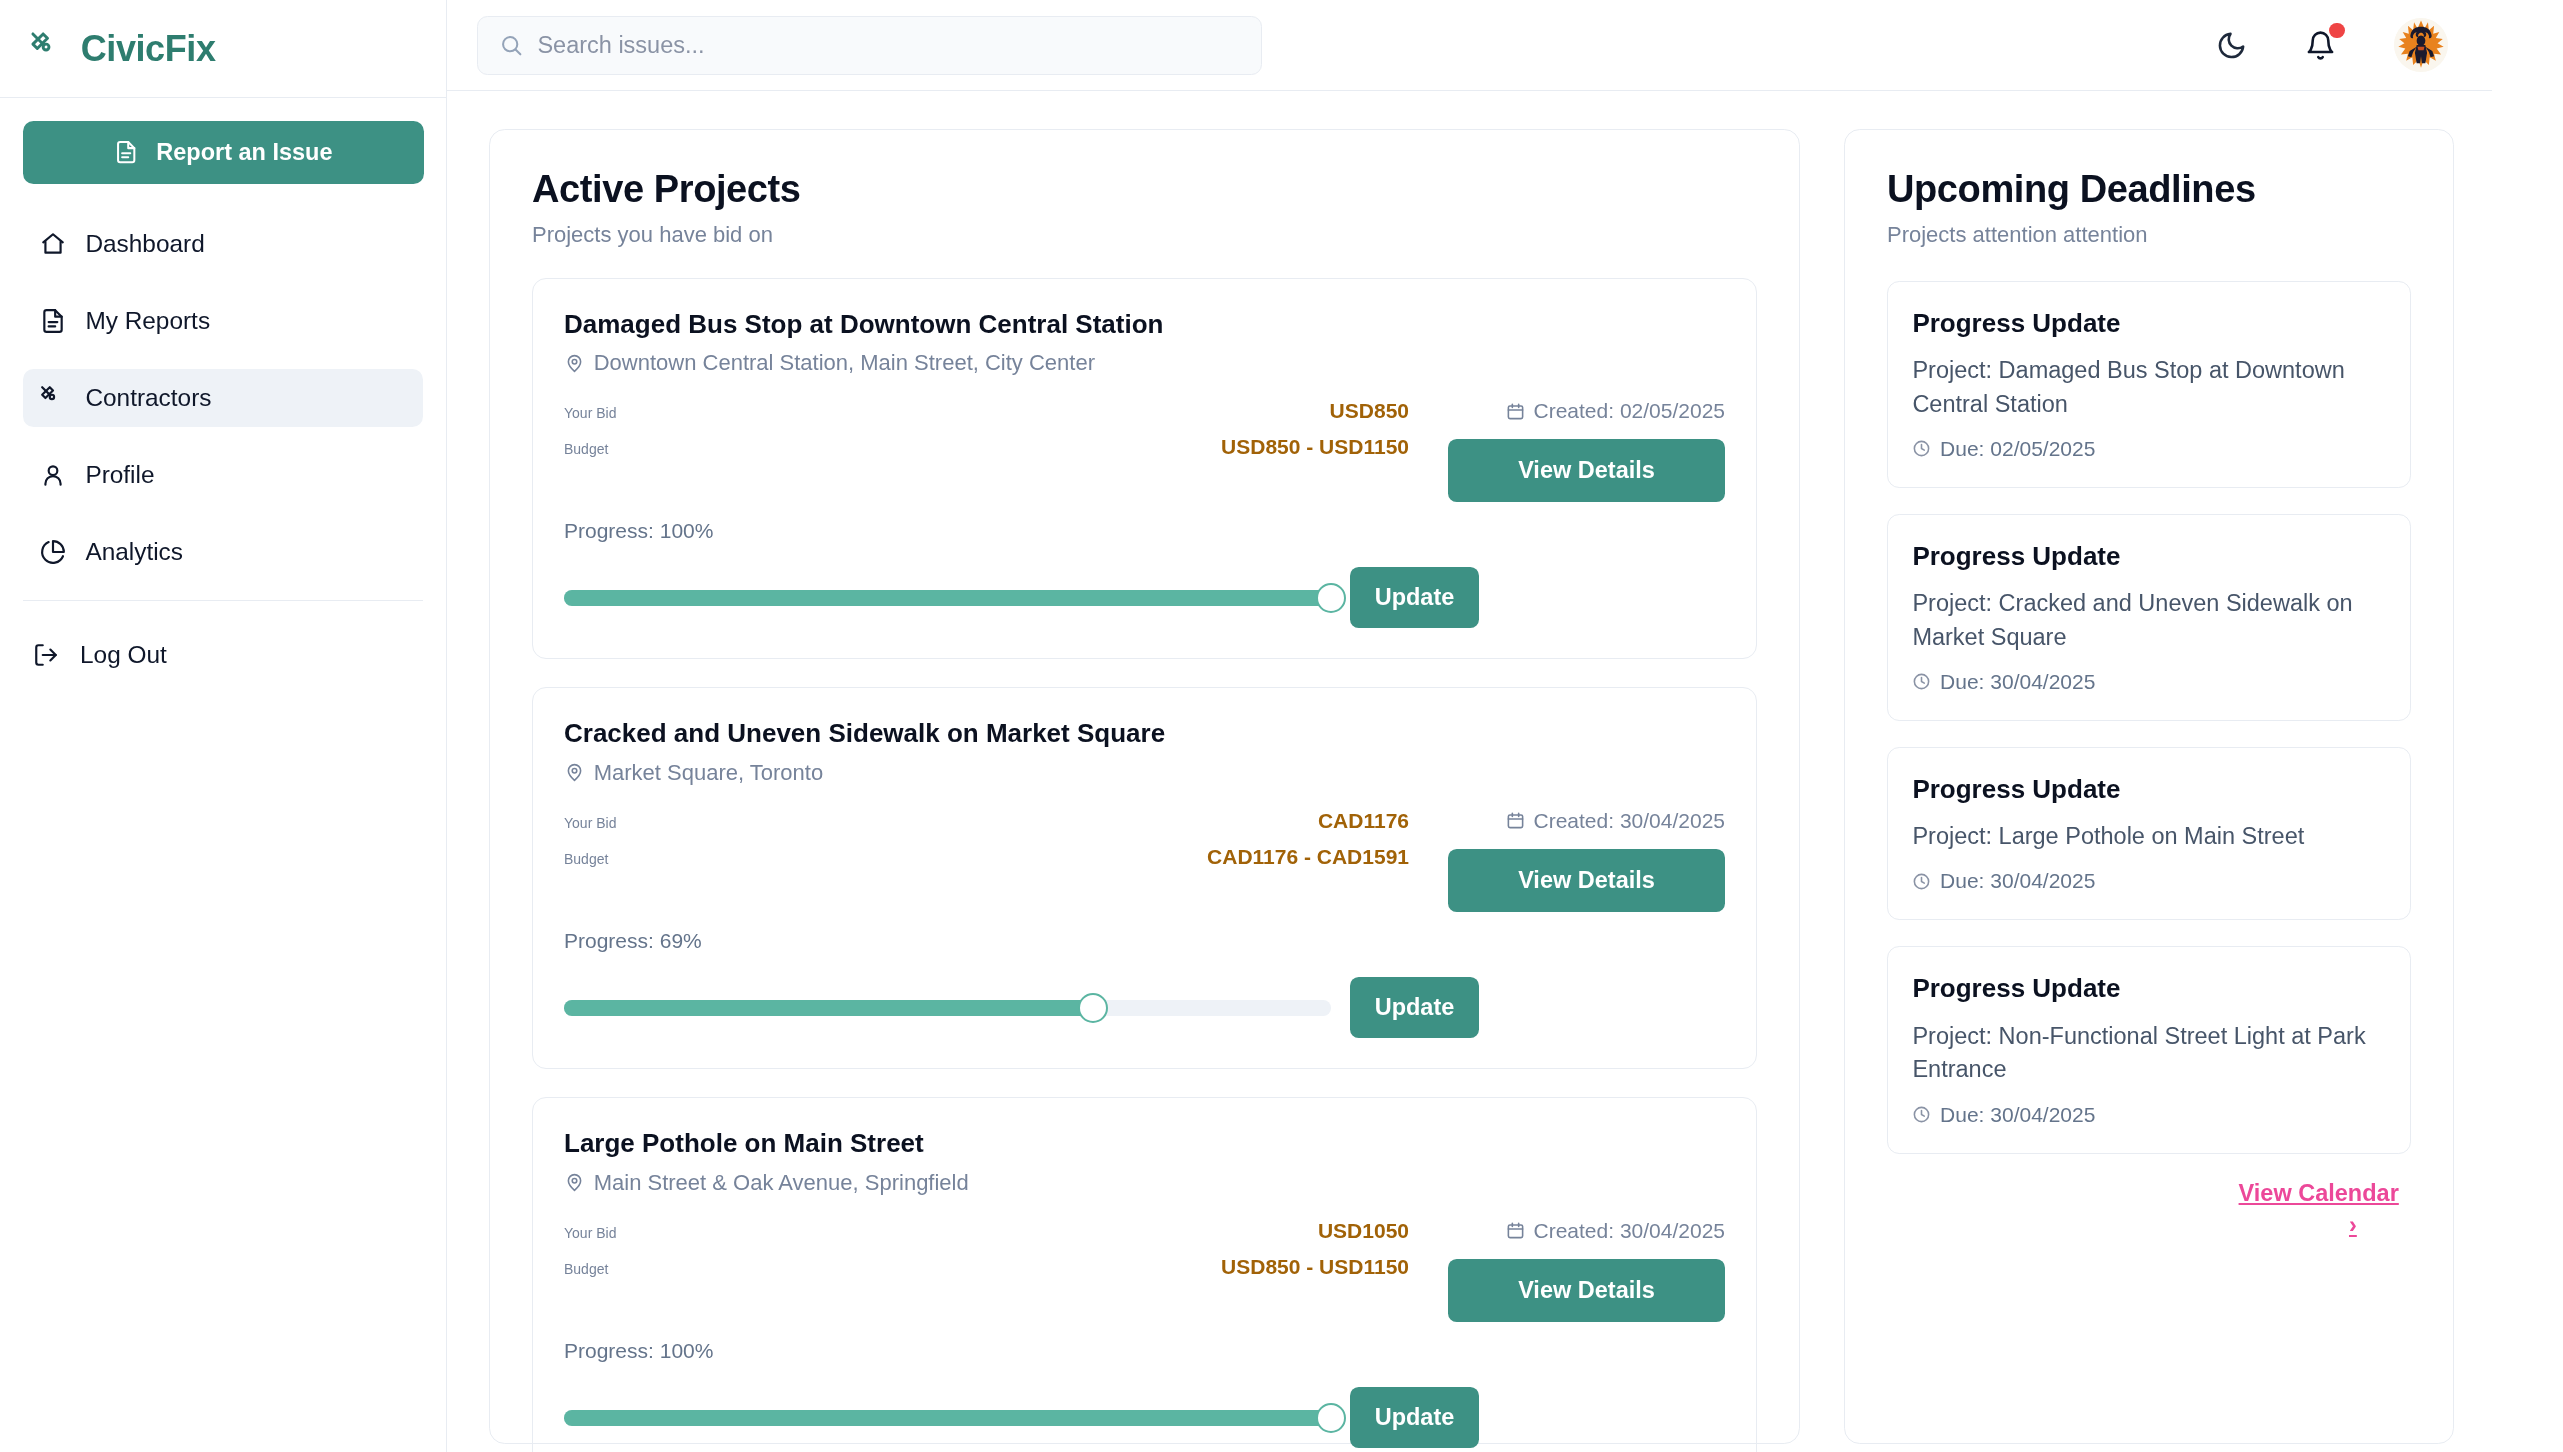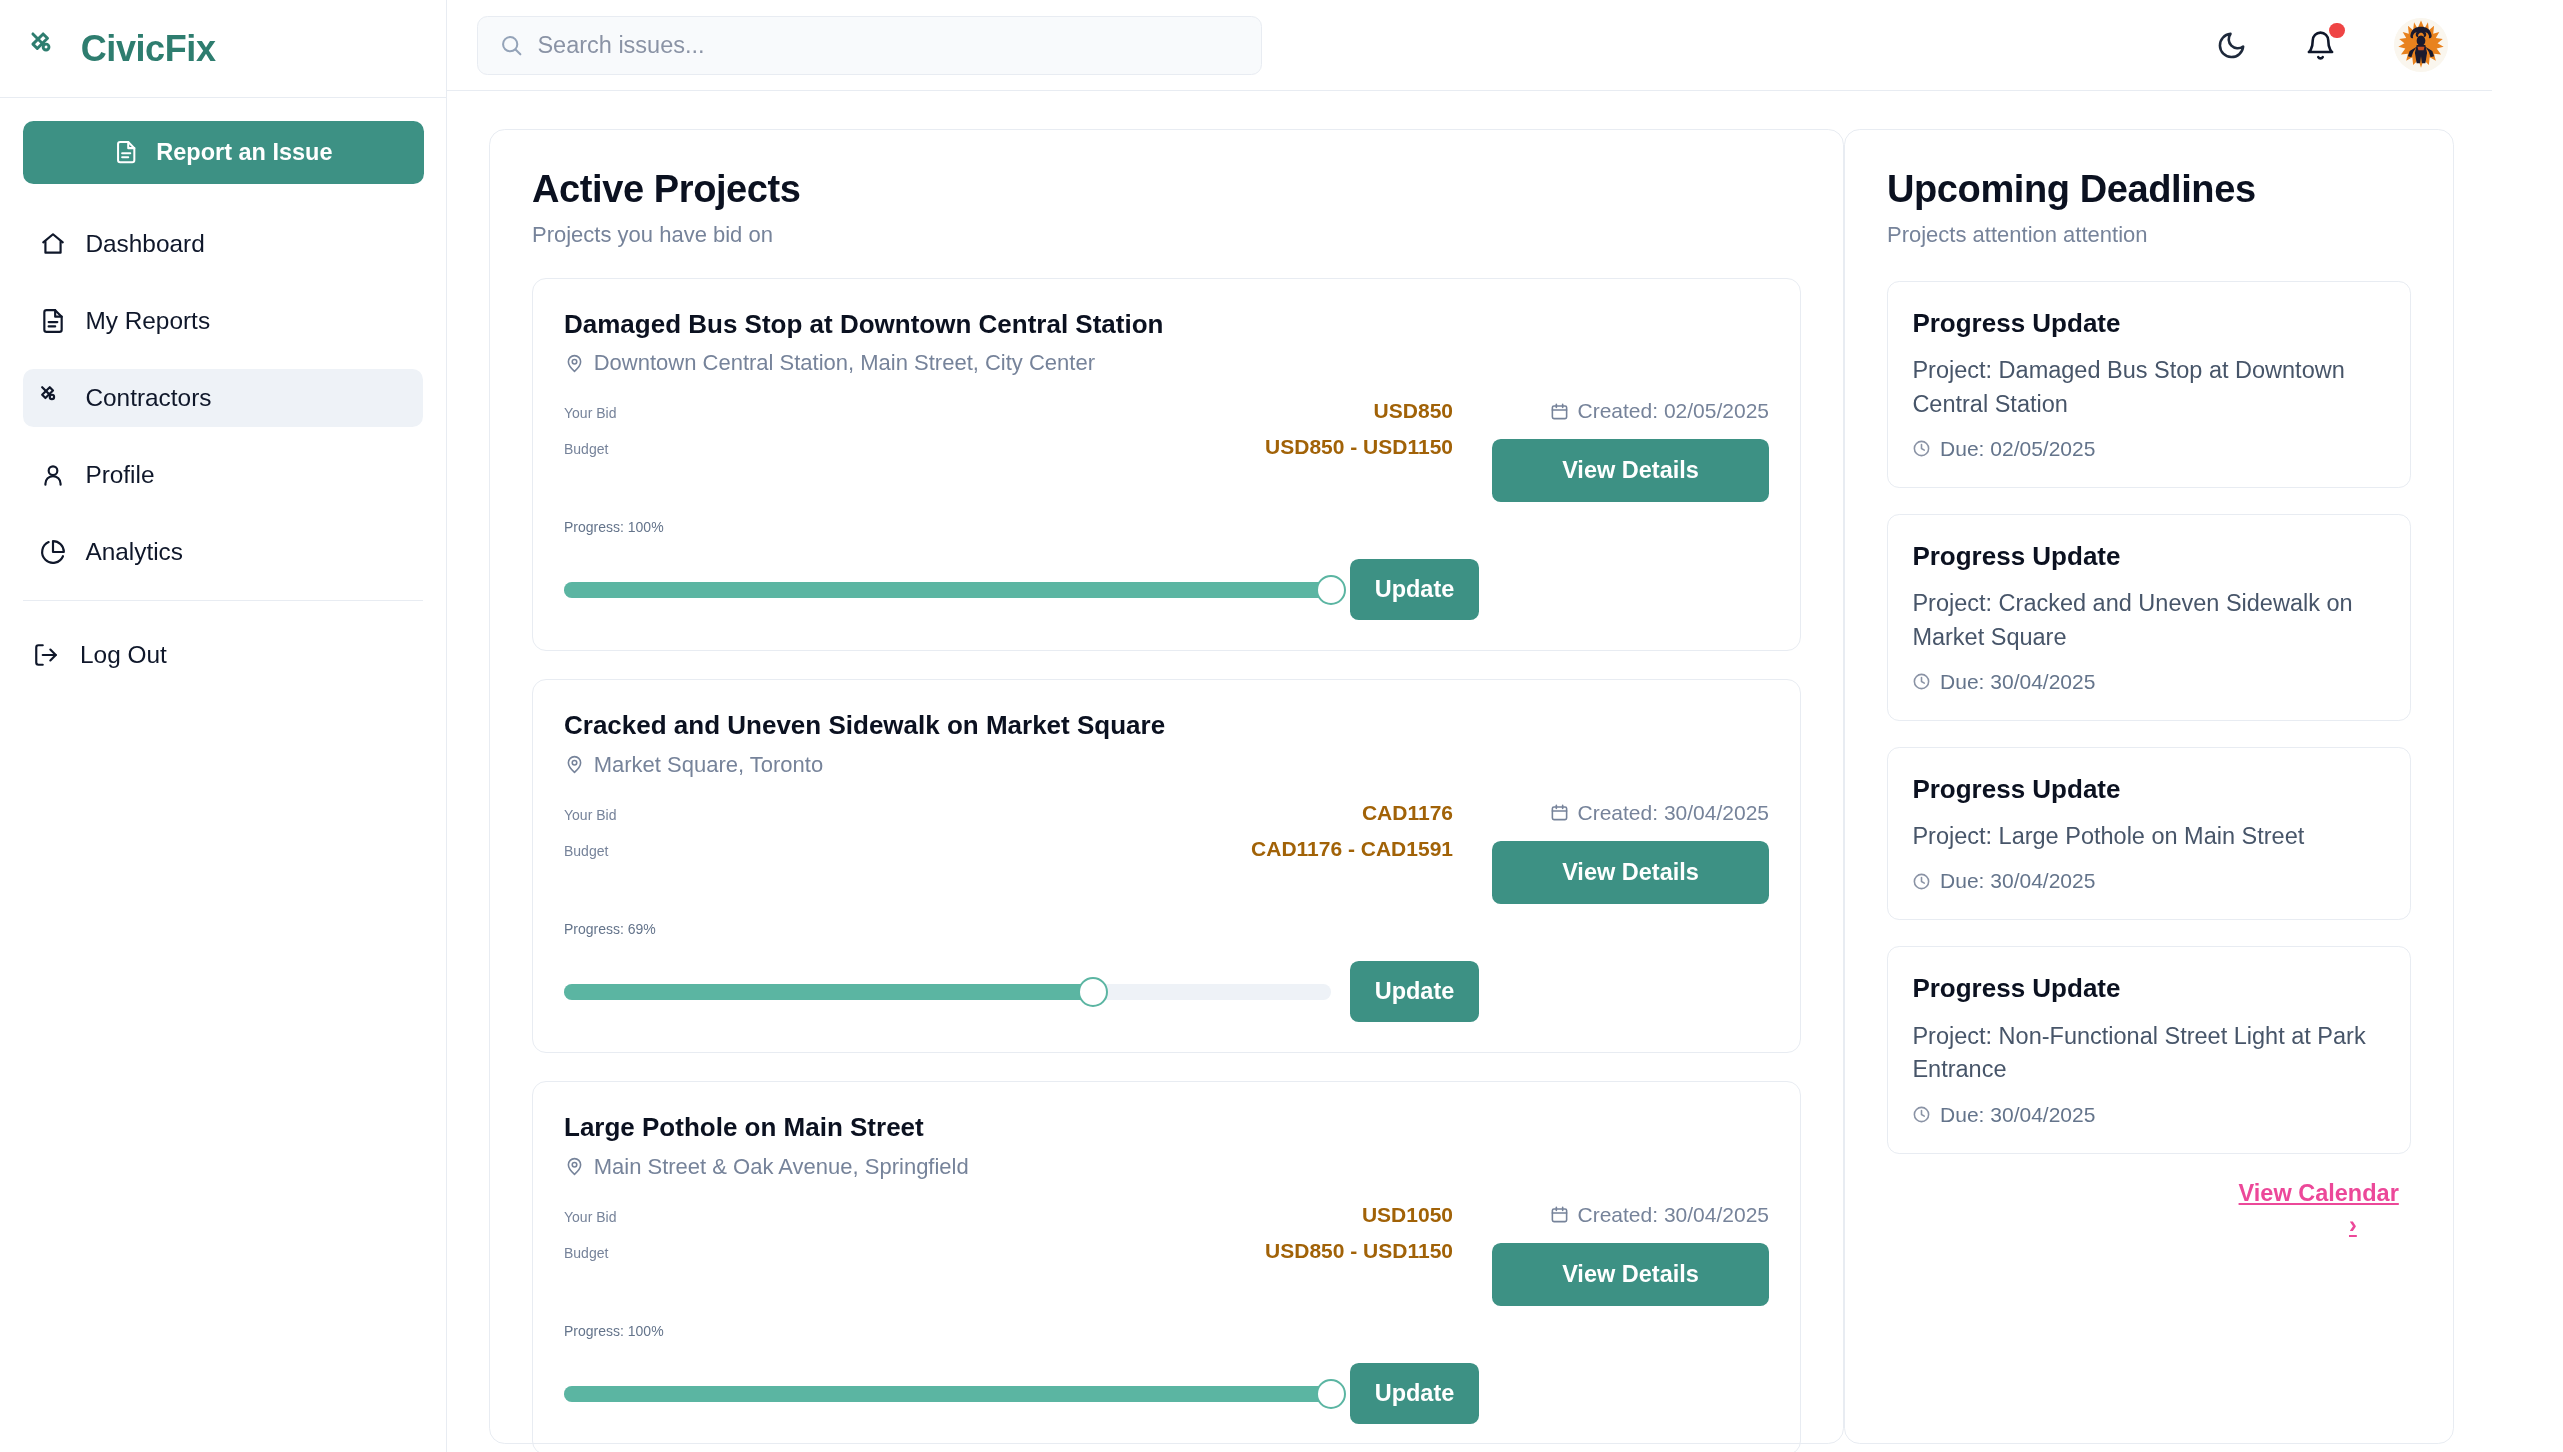--- a/index.html
+++ b/index.html
@@ -93,21 +93,21 @@
   }
   .avatar {
     width: 54px; height: 54px; border-radius: 50%;
     overflow: hidden; cursor: pointer;
     background: #faf7f0;
     display: block;
   }
 
   
   .content {
-    flex: 1; display: flex; 
+    flex: 1; display: flex; gap: 44px;
     padding: 38px 38px 8px 42px;
     background: #ffffff; overflow: hidden;
   }
   .panel {
     background: #ffffff;
     border: 1.7px solid #e8ecf2;
     border-radius: 15.7px;
   }
   .panel-left { flex: 1 1 auto; min-width: 0; padding: 38px 42px 0 42px; }
   .panel-right { flex: 0 0 610px; padding: 38px 42px 0 42px; }
@@ -149,21 +149,21 @@
     display: flex; align-items: center; gap: 8.7px;
   }
   .view-btn {
     margin-top: 15.7px;
     width: 277px; height: 63px;
     background: #3d9184; color: #fff;
     border: none; border-radius: 8.7px;
     font-size: 23.5px; font-weight: bold; cursor: pointer;
     font-family: "Liberation Sans", sans-serif;
   }
-  .progress-label { font-size: 14px; color: #64748b; margin-top: 17.4px; }
+  .progress-label { font-size: 21px; color: #64748b; margin-top: 17.4px; }
   .progress-row { display: flex; align-items: center; gap: 19px; margin-top: 24.4px; }
   .slider {
     position: relative; height: 15.7px; border-radius: 7.8px;
     background: #eef2f7; flex: 0 0 auto;
   }
   .slider-fill {
     position: absolute; left: 0; top: 0; bottom: 0;
     background: #5bb5a2; border-radius: 7.8px;
   }
   .slider-thumb {

